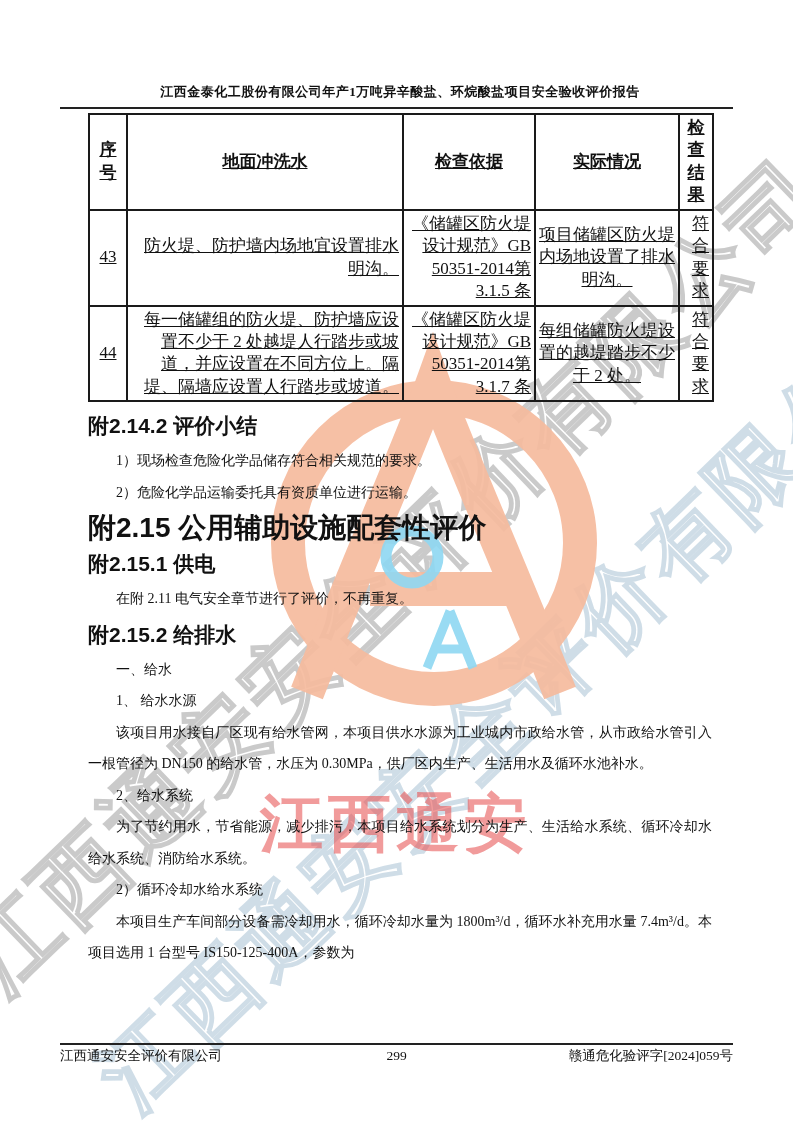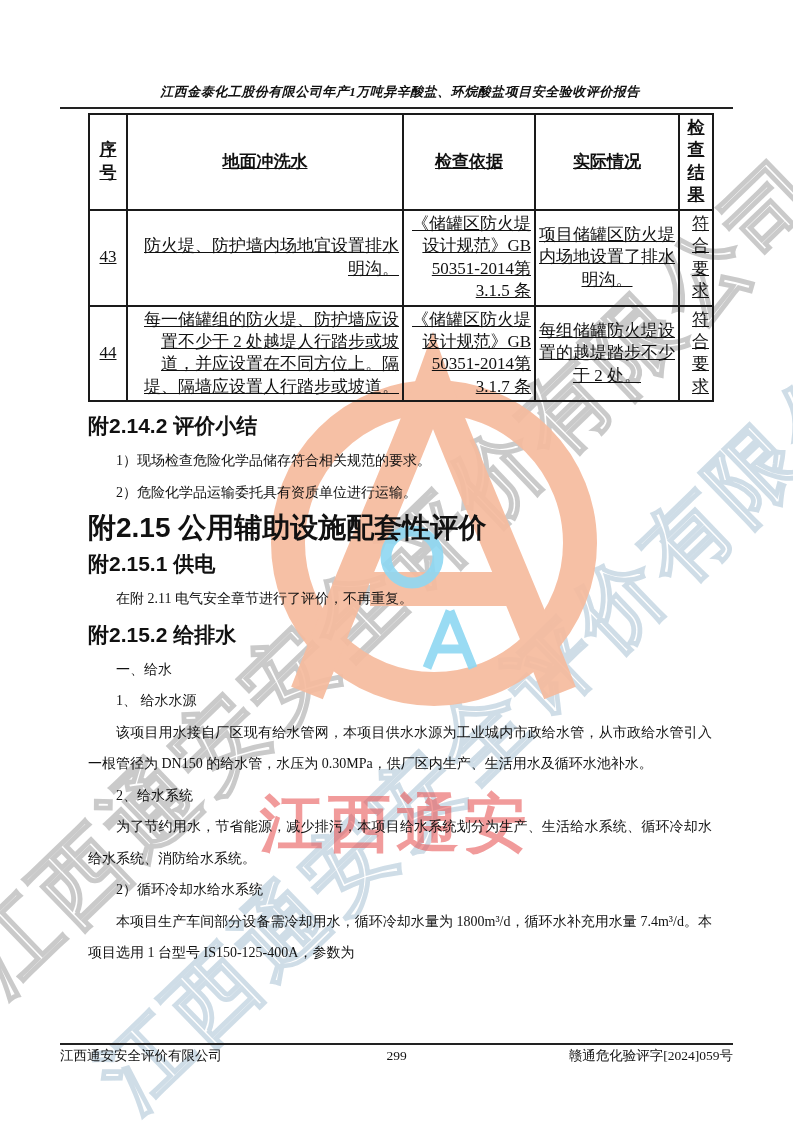--- a/index.html
+++ b/index.html
@@ -51,21 +51,20 @@
     position: relative;
     z-index: 1;
     padding: 84px 81px 0 88px;
   }
   .doc-title {
     text-align: center;
     font-size: 13px;
     font-weight: bold;
     letter-spacing: 0.5px;
     line-height: 16px;
-    font-style: italic;
   }
   .title-rule {
     border: none;
     border-top: 2px solid #222;
     margin: 7px -21px 4px -28px;
   }
 
   table.check {
     width: 624px;
     table-layout: fixed;

